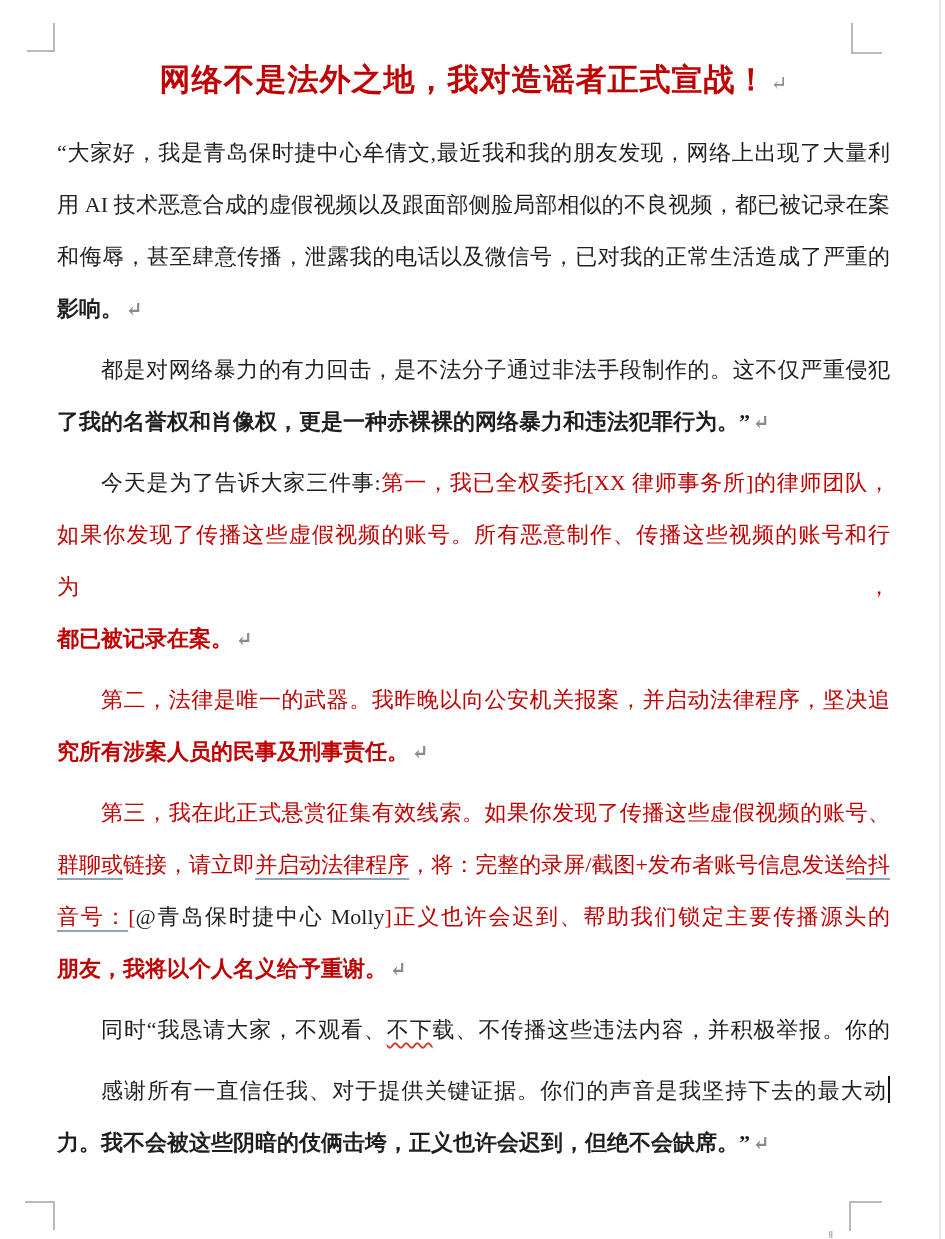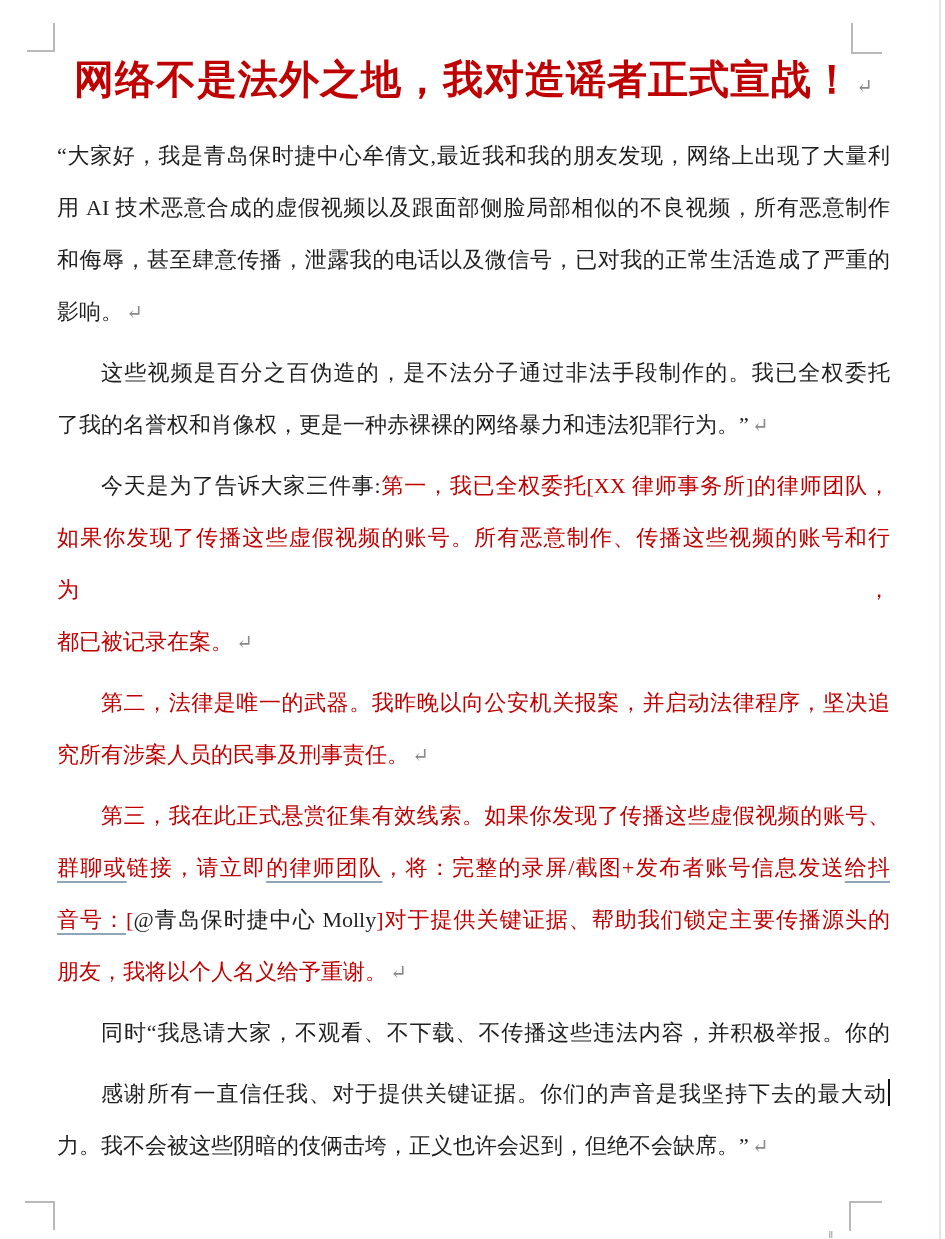--- a/index.html
+++ b/index.html
@@ -26,49 +26,50 @@
 
   .content { position:absolute; left:57px; top:56px; width:833px; }
 
   .title-line {
     text-align:center;
     line-height:48px;
     margin-bottom:18px;
     white-space:nowrap;
   }
   .title-text {
-    font-size:40px;
+    font-size:31px;
     font-weight:bold;
     color:var(--red,#c00000);
     letter-spacing:1px;
   }
   .title-mark { font-size:24px; }
 
   .para { margin-bottom:9px; }
   .line {
     font-size:22px;
     line-height:52px;
     color:var(--black,#1f1f1f);
     text-align:justify;
     text-align-last:justify;
   }
-  .line.last { text-align-last:auto; }
+  .line.last { text-align-last:auto;font-weight:bold; }
   .line.ind { text-indent:44px; }
 
   .run.black { color:var(--black,#1f1f1f); }
   .run.red   { color:var(--red,#c00000); }
   .run.red-underline {
     color:var(--red,#c00000);
     text-decoration:underline;
     text-decoration-color:var(--underline,#8fa6ba);
     text-decoration-thickness:2px;
     text-underline-offset:6px;
   }
   .run.black-squiggle {
     color:var(--black,#1f1f1f);
+    text-decoration:underline;
     text-decoration-style:wavy;
     text-decoration-color:#cf3a30;
     text-decoration-thickness:1.5px;
     text-underline-offset:5px;
   }
   .pmark { color:#8a8a8a; font-size:20px; padding-left:3px; }
   .caret {
     display:inline-block;
     width:2px; height:27px;
     background:#111;
@@ -88,41 +89,41 @@
   <div class="edge-fragment frag-left">„</div>
   <div class="edge-fragment frag-right">‖</div>
 
   <div class="content">
     <div class="title-line">
       <span class="title-text">网络不是法外之地，我对造谣者正式宣战！</span><span class="pmark title-mark">↵</span>
     </div>
     <div>
         <div class="para">
           <div class="line"><span class="run black">“大家好，我是青岛保时捷中心牟倩文,最近我和我的朋友发现，网络上出现了大量利</span></div>
-          <div class="line"><span class="run black">用 AI 技术恶意合成的虚假视频以及跟面部侧脸局部相似的不良视频，所有恶意制作</span></div>
+          <div class="line"><span class="run black">用 AI 技术恶意合成的虚假视频以及跟面部侧脸局部相似的不良视频，都已被记录在案</span></div>
           <div class="line"><span class="run black">和侮辱，甚至肆意传播，泄露我的电话以及微信号，已对我的正常生活造成了严重的</span></div>
           <div class="line last"><span class="run black">影响。</span><span class="pmark">↵</span></div>
         </div>
         <div class="para">
-          <div class="line ind"><span class="run black">这些视频是百分之百伪造的，是不法分子通过非法手段制作的。我已全权委托</span></div>
+          <div class="line ind"><span class="run black">都是对网络暴力的有力回击，是不法分子通过非法手段制作的。这不仅严重侵犯</span></div>
           <div class="line last"><span class="run black">了我的名誉权和肖像权，更是一种赤裸裸的网络暴力和违法犯罪行为。”</span><span class="pmark">↵</span></div>
         </div>
         <div class="para">
           <div class="line ind"><span class="run black">今天是为了告诉大家三件事:</span><span class="run red">第一，我已全权委托[XX 律师事务所]的律师团队，</span></div>
           <div class="line"><span class="run red">如果你发现了传播这些虚假视频的账号。所有恶意制作、传播这些视频的账号和行为，</span></div>
           <div class="line last"><span class="run red">都已被记录在案。</span><span class="pmark">↵</span></div>
         </div>
         <div class="para">
           <div class="line ind"><span class="run red">第二，法律是唯一的武器。我昨晚以向公安机关报案，并启动法律程序，坚决追</span></div>
           <div class="line last"><span class="run red">究所有涉案人员的民事及刑事责任。</span><span class="pmark">↵</span></div>
         </div>
         <div class="para">
           <div class="line ind"><span class="run red">第三，我在此正式悬赏征集有效线索。如果你发现了传播这些虚假视频的账号、</span></div>
-          <div class="line"><span class="run red-underline">群聊或</span><span class="run red">链接，请立即</span><span class="run red-underline">的律师团队</span><span class="run red">，将：完整的录屏/截图+发布者账号信息发送</span><span class="run red-underline">给抖</span></div>
-          <div class="line"><span class="run red-underline">音号：</span><span class="run red">[</span><span class="run black">@青岛保时捷中心 Molly</span><span class="run red">]对于提供关键证据、帮助我们锁定主要传播源头的</span></div>
+          <div class="line"><span class="run red-underline">群聊或</span><span class="run red">链接，请立即</span><span class="run red-underline">并启动法律程序</span><span class="run red">，将：完整的录屏/截图+发布者账号信息发送</span><span class="run red-underline">给抖</span></div>
+          <div class="line"><span class="run red-underline">音号：</span><span class="run red">[</span><span class="run black">@青岛保时捷中心 Molly</span><span class="run red">]正义也许会迟到、帮助我们锁定主要传播源头的</span></div>
           <div class="line last"><span class="run red">朋友，我将以个人名义给予重谢。</span><span class="pmark">↵</span></div>
         </div>
         <div class="para">
           <div class="line ind"><span class="run black">同时“我恳请大家，不观看、</span><span class="run black-squiggle">不下</span><span class="run black">载、不传播这些违法内容，并积极举报。你的</span></div>
         </div>
         <div class="para">
           <div class="line ind"><span class="run black">感谢所有一直信任我、对于提供关键证据。你们的声音是我坚持下去的最大动</span><span class="caret"></span></div>
           <div class="line last"><span class="run black">力。我不会被这些阴暗的伎俩击垮，正义也许会迟到，但绝不会缺席。”</span><span class="pmark">↵</span></div>
         </div>
       </div>

